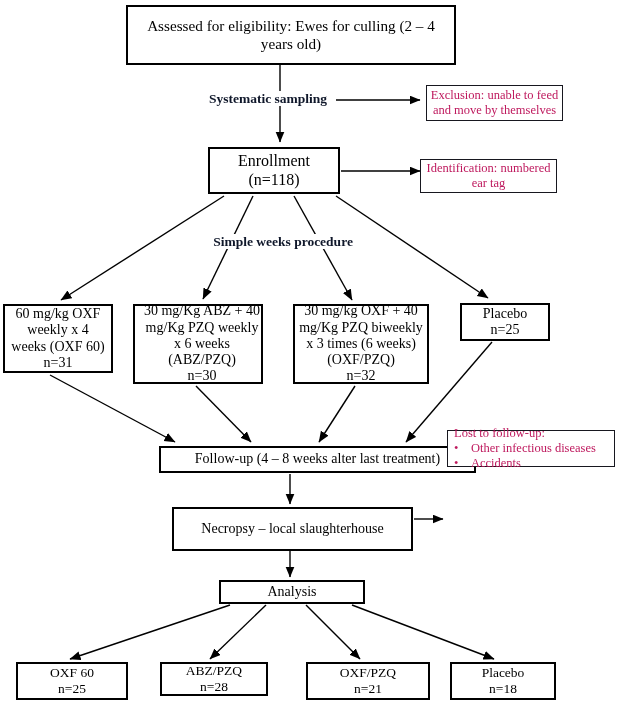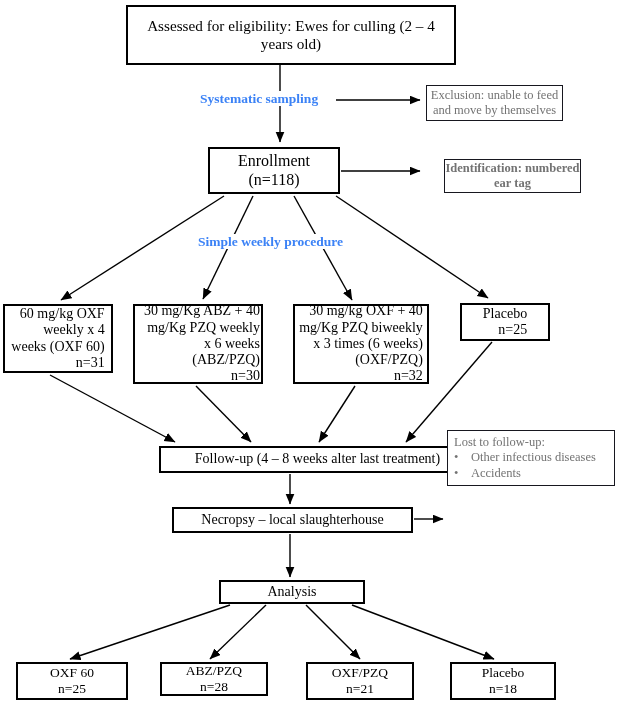--- a/index.html
+++ b/index.html
@@ -9,32 +9,32 @@
   }
   #arrows{position:absolute;left:0;top:0;z-index:1;}
   .box{
     position:absolute;z-index:2;background:#fff;border:2px solid #000;
     display:flex;align-items:center;justify-content:center;text-align:center;
     box-sizing:border-box;
   }
   .box .txt{white-space:pre-line;line-height:1.16;}
   .note{
     position:absolute;z-index:2;background:#fff;border:1px solid #17171f;
-    color:#737373;display:flex;align-items:center;justify-content:center;
+    color:#be185d;display:flex;align-items:center;justify-content:center;
     text-align:center;box-sizing:border-box;font-size:12.5px;
   }
   .note .txt{white-space:pre-line;line-height:1.22;}
   .note.left{justify-content:flex-start;text-align:left;padding:2px 4px 2px 6px;}
   .lbl{
-    position:absolute;z-index:3;background:#fff;color:#3b82f6;
-    font-weight:bold;font-size:13.5px;text-align:left;line-height:15px;
+    position:absolute;z-index:3;background:#fff;color:#0f172a;
+    font-weight:bold;font-size:13.5px;text-align:center;line-height:15px;
   }
   .f16{font-size:16px;}
   .f15{font-size:15.2px;}
-  .f14{font-size:14px;text-align:right;}
+  .f14{font-size:14px;}
   .f13{font-size:13.5px;}
 </style>
 </head>
 <body>
 
 <div id="stage">
 
   <svg id="arrows" width="620" height="704" viewBox="0 0 620 704">
     <defs>
       <marker id="ah" markerWidth="12" markerHeight="10" refX="10.5" refY="4.5" orient="auto" markerUnits="userSpaceOnUse">
@@ -103,62 +103,62 @@
 
   <div class="box f14" style="left:460px;top:303px;width:90px;height:38px;">
     <span class="txt">Placebo
 n=25</span>
   </div>
 
   <div class="box f14" style="left:159px;top:446px;width:317px;height:27px;">
     <span class="txt">Follow-up (4 – 8 weeks alter last treatment)</span>
   </div>
 
-  <div class="box f14" style="left:172px;top:507px;width:241px;height:26px;">
+  <div class="box f14" style="left:172px;top:507px;width:241px;height:44px;">
     <span class="txt">Necropsy – local slaughterhouse</span>
   </div>
 
   <div class="box f14" style="left:219px;top:580px;width:146px;height:24px;">
     <span class="txt">Analysis</span>
   </div>
 
   <div class="box f13" style="left:16px;top:662px;width:112px;height:38px;">
     <span class="txt">OXF 60
 n=25</span>
   </div>
 
   <div class="box f13" style="left:160px;top:662px;width:108px;height:34px;">
     <span class="txt">ABZ/PZQ
 n=28</span>
   </div>
 
-  <div class="box f13" style="left:306px;top:662px;width:108px;height:38px;">
+  <div class="box f13" style="left:306px;top:662px;width:124px;height:38px;">
     <span class="txt">OXF/PZQ
 n=21</span>
   </div>
 
   <div class="box f13" style="left:450px;top:662px;width:106px;height:38px;">
     <span class="txt">Placebo
 n=18</span>
   </div>
 
   <div class="note" style="left:426px;top:85px;width:137px;height:36px;">
     <span class="txt">Exclusion: unable to feed
 and move by themselves</span>
   </div>
 
-  <div class="note" style="left:444px;top:159px;width:137px;height:34px;font-weight:bold;">
+  <div class="note" style="left:420px;top:159px;width:137px;height:34px;">
     <span class="txt">Identification: numbered
 ear tag</span>
   </div>
 
-  <div class="note left" style="left:447px;top:430px;width:168px;height:56px;">
+  <div class="note left" style="left:447px;top:430px;width:168px;height:37px;">
     <span class="txt">Lost to follow-up:
 •&nbsp;&nbsp;&nbsp;&nbsp;Other infectious diseases
 •&nbsp;&nbsp;&nbsp;&nbsp;Accidents</span>
   </div>
 
 
   <div class="lbl" style="left:200px;top:91px;width:136px;">Systematic sampling</div>
 
-  <div class="lbl" style="left:198px;top:234px;width:170px;">Simple weekly procedure</div>
+  <div class="lbl" style="left:198px;top:234px;width:170px;">Simple weeks procedure</div>
 
 </div>
 
 </body></html>

